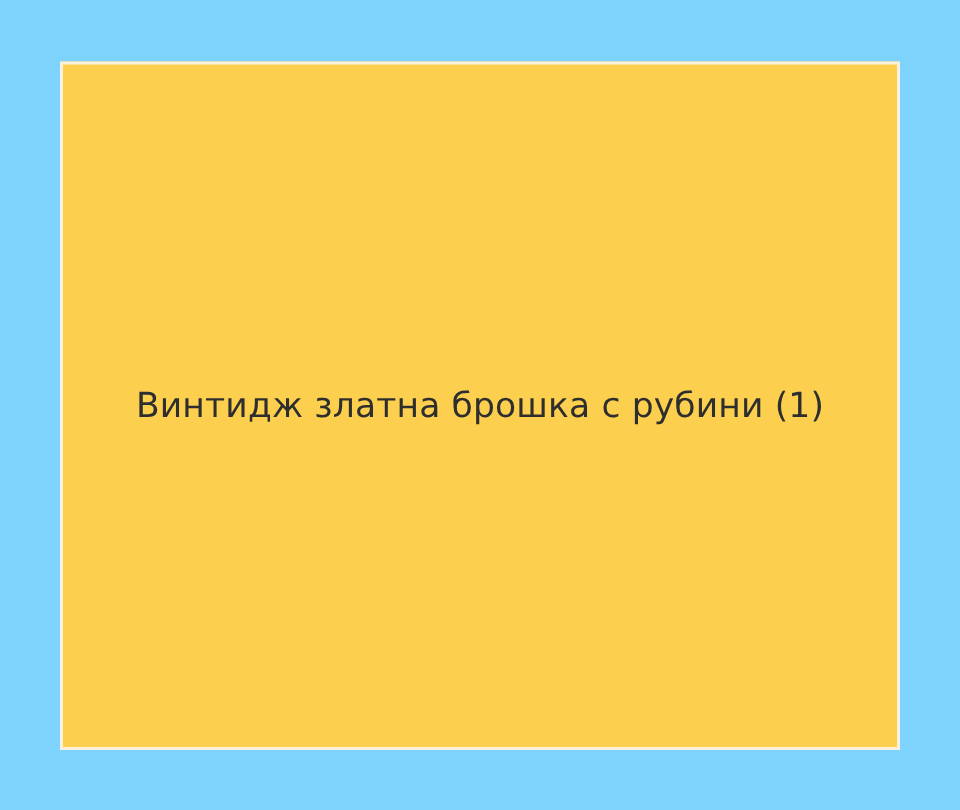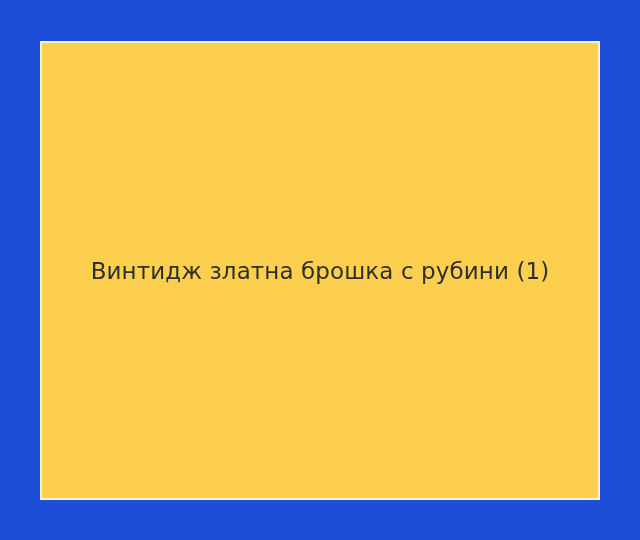--- a/index.html
+++ b/index.html
@@ -12,21 +12,21 @@
     height: 540px;
     overflow: hidden;
     font-family: "DejaVu Sans", sans-serif;
   }
 
   #placeholder-canvas {
     position: relative;
     width: 640px;
     height: 540px;
     box-sizing: border-box;
-    background: #1d4ed8;
+    background: #7dd3fc;
   }
 
   #image-frame {
     position: absolute;
     left: 40px;
     top: 41px;
     width: 560px;
     height: 459px;
     box-sizing: border-box;
     background: #FCD04E;

